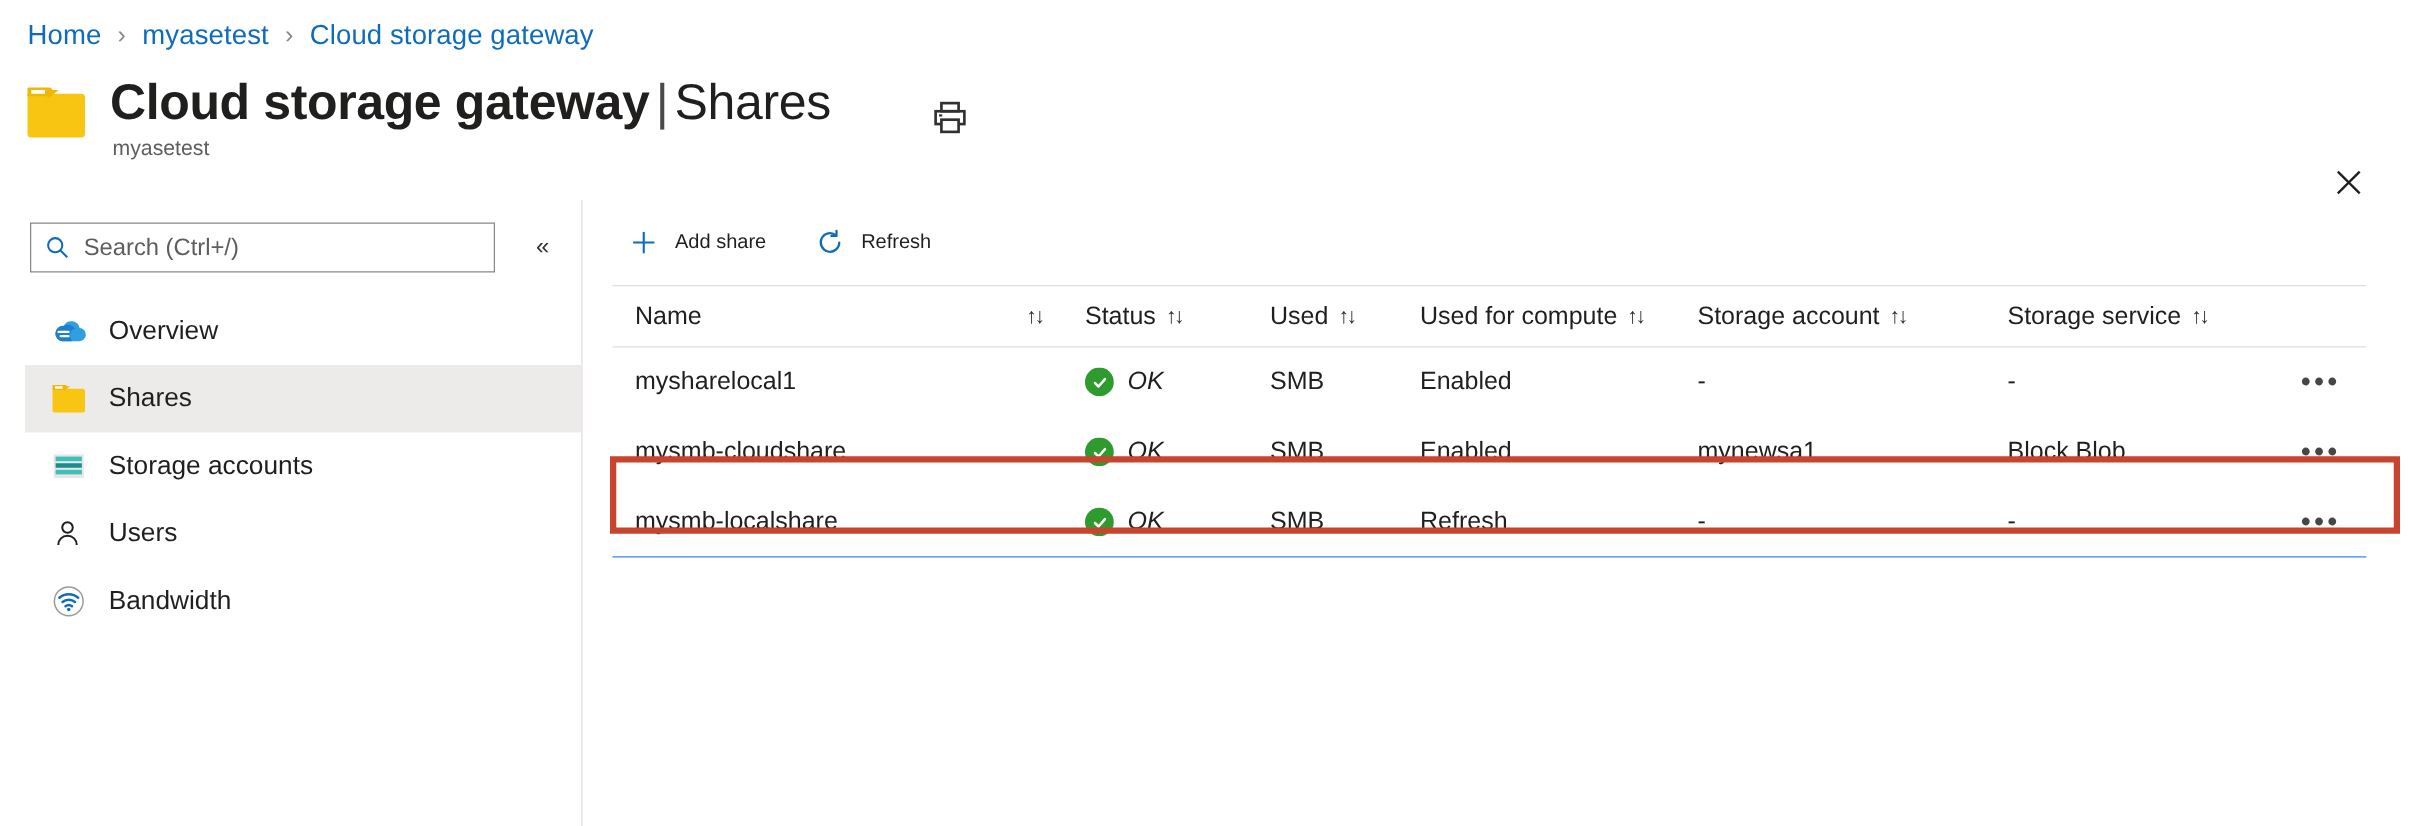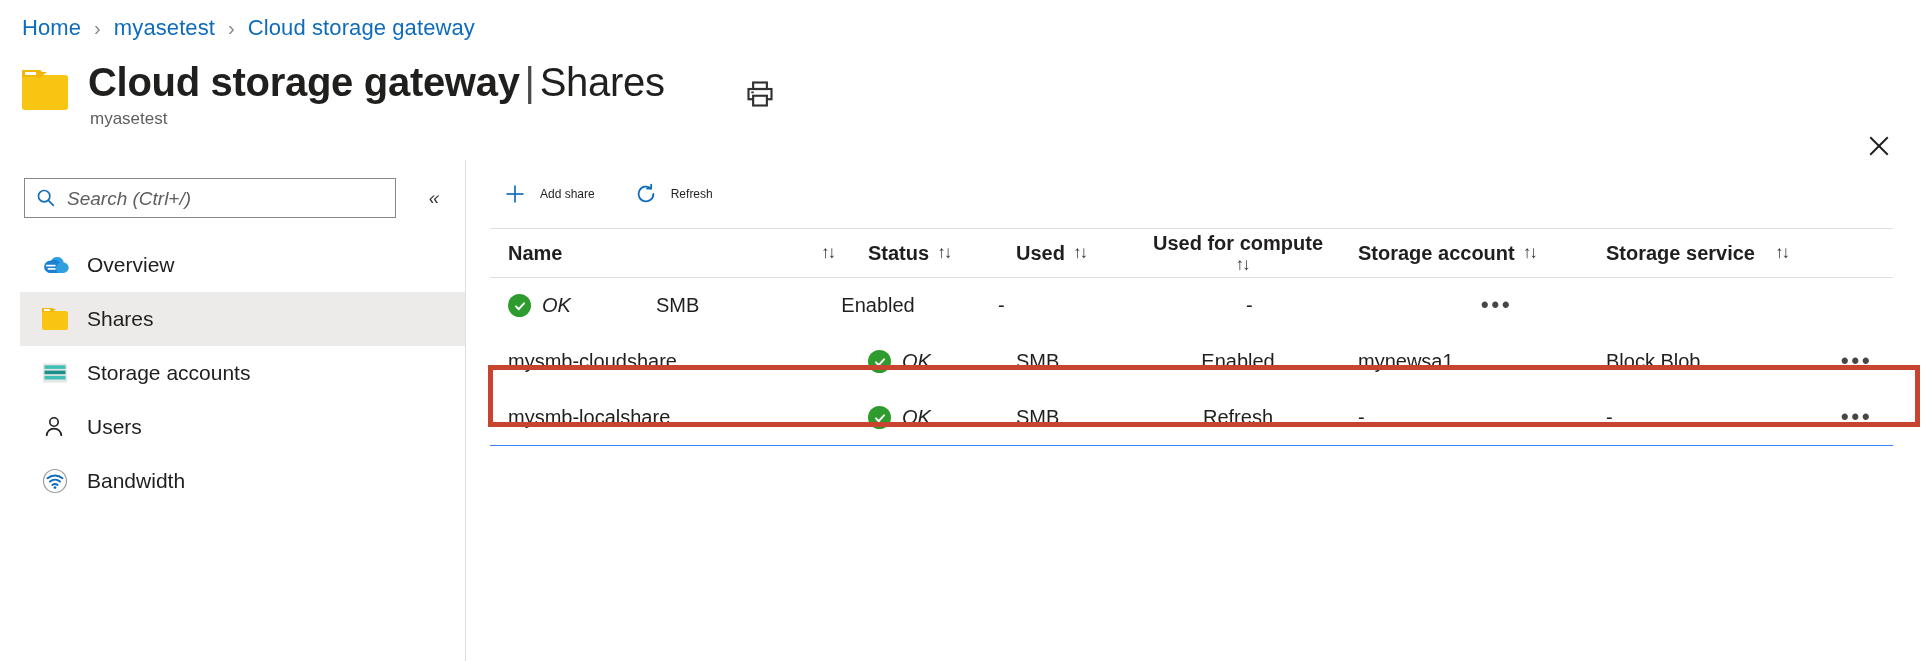--- a/index.html
+++ b/index.html
@@ -140,21 +140,20 @@
     height: 501px;
     border-right: 1px solid #e1dfdd;
     box-sizing: border-box;
   }
   .search-row {
     position: absolute;
     left: 24px;
     top: 18px;
     width: 420px;
     height: 44px;
-    font-style: italic;
   }
   .search-box {
     position: absolute;
     left: 0; top: 0;
     width: 372px;
     height: 40px;
     border: 1px solid #8a8886;
     box-sizing: border-box;
     display: flex;
     align-items: center;
@@ -266,21 +265,21 @@
   }
   .tb-ico {
     width: 26px;
     height: 26px;
     display: flex;
     align-items: center;
     justify-content: center;
     margin-right: 12px;
   }
   .tb-label {
-    font-size: 12px;
+    font-size: 16px;
     color: #201f1e;
     white-space: nowrap;
   }
 
   
   .grid {
     position: absolute;
     left: 24px;
     top: 68px;
     width: 1403px;
@@ -304,39 +303,39 @@
     box-sizing: border-box;
     padding-left: 18px;
     font-size: 20px;
     color: #201f1e;
     overflow: hidden;
     white-space: nowrap;
   }
   .hcell {
     font-size: 20px;
     color: #201f1e;
-    font-weight: 700;
+    font-weight: 400;
     cursor: pointer;
     user-select: none;
     text-align: center;
   }
   .sortico {
     font-size: 17px;
     color: #323130;
     margin-left: 8px;
     letter-spacing: -2px;
     white-space: nowrap;
   }
   .hcell.name-col .sortico { margin-left: auto; margin-right: 16px; }
   .c-name    { width: 360px; }
   .c-status  { width: 148px; }
   .c-type    { width: 120px; }
-  .c-compute { width: 222px; flex-direction: column; }
+  .c-compute { width: 222px; }
   .c-account { width: 248px; }
-  .c-service { width: 232px; gap: 12px; }
+  .c-service { width: 232px; }
   .c-menu    { width: 73px; justify-content: center; padding-left: 0; }
 
   .okwrap { display: flex; align-items: center; }
   .ok-badge {
     width: 23px; height: 23px;
     border-radius: 50%;
     background: #2d9b2d;
     display: flex; align-items: center; justify-content: center;
     margin-right: 11px;
     flex: 0 0 23px;
@@ -533,20 +532,21 @@
         <span class="sortico">↑↓</span>
       </div>
       <div class="cell hcell c-service">
         <span>Storage service</span>
         <span class="sortico">↑↓</span>
       </div>
       <div class="cell c-menu"></div>
     </div>
 
     <div class="grid-row data">
+      <div class="cell c-name">mysharelocal1</div>
       <div class="cell c-status">
         <span class="okwrap">
           <span class="ok-badge">
             <svg width="14" height="14" viewBox="0 0 14 14" fill="none" stroke="#ffffff" stroke-width="2">
               <polyline points="3,7.4 5.8,10.2 11,4.3" stroke-linecap="round" stroke-linejoin="round"></polyline>
             </svg>
           </span>
           <span class="ok-text">OK</span>
         </span>
       </div>

